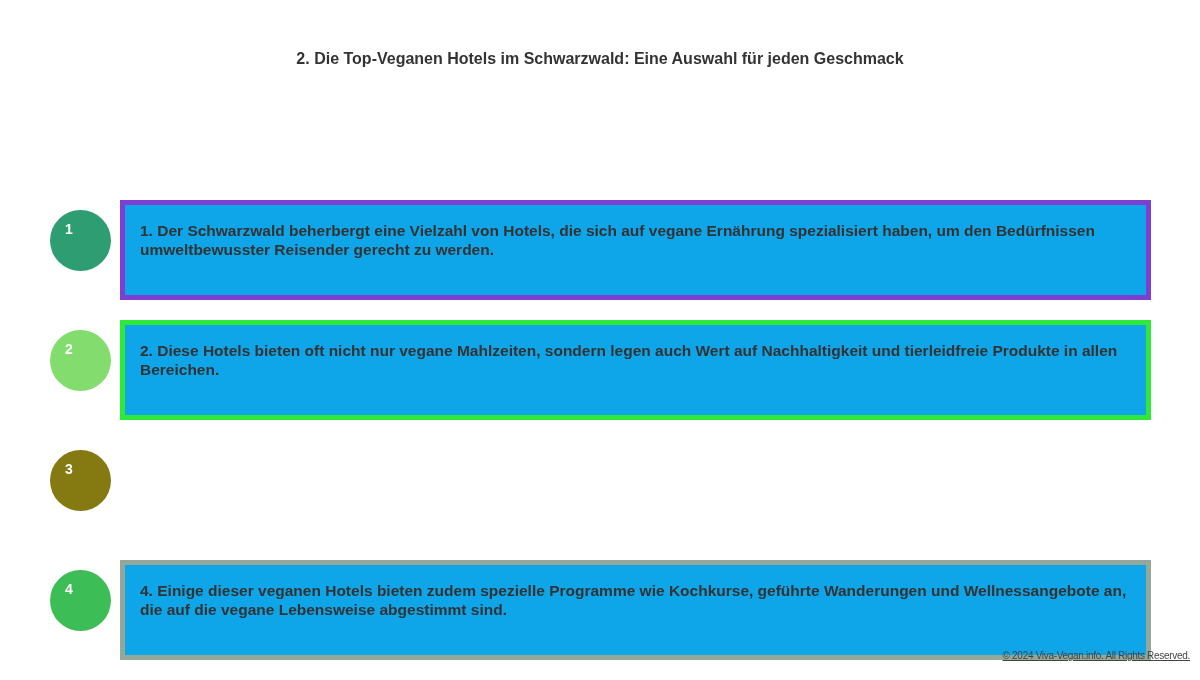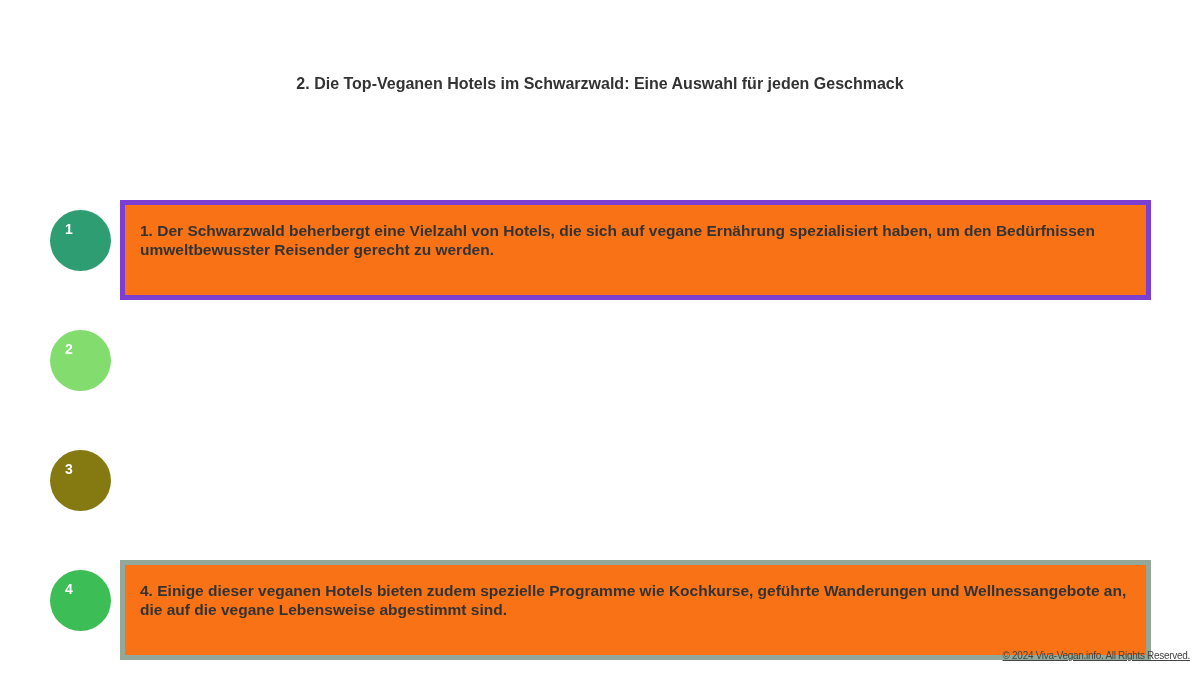--- a/index.html
+++ b/index.html
@@ -4,34 +4,34 @@
 <style>
   html, body { margin: 0; padding: 0; }
   body {
     width: 1200px; height: 680px; position: relative; overflow: hidden;
     background: #ffffff;
     font-family: "Liberation Sans", sans-serif;
     color: #333333;
   }
   .title {
     position: absolute; left: 0; top: 50px; width: 1200px;
-    text-align: center; font-size: 16px; font-weight: bold; color: #333; margin-top: 25px;
+    text-align: center; font-size: 16px; font-weight: bold; color: #333;
   }
   .row { position: absolute; left: 0; width: 1200px; height: 100px; }
   .circle {
     position: absolute; left: 50px; width: 61px; height: 61px; border-radius: 50%;
     top: 10px;
   }
   .circle span {
     position: absolute; left: 15px; top: 11px; color: #ffffff;
     font-size: 14px; font-weight: bold;
   }
   .box {
     position: absolute; left: 120px; top: 0; width: 1031px; height: 100px;
-    box-sizing: border-box; border-style: solid; border-width: 5px; background: #f97316;
+    box-sizing: border-box; border-style: solid; border-width: 5px; background: #0ea5e9;
   }
   .box p {
     margin: 0; position: absolute; left: 15px; top: 16px; width: 990px;
     font-size: 15.5px; font-weight: bold; line-height: 19px; color: #333;
   }
   .footer {
     position: absolute; right: 10px; top: 650px; font-size: 10px; color: #444;
     letter-spacing: -0.3px;
     text-decoration: underline;
   }
@@ -46,20 +46,23 @@
       <span>1</span>
     </div>
   <div class="box" style="border-color: rgb(125, 63, 209);">
       <p>1. Der Schwarzwald beherbergt eine Vielzahl von Hotels, die sich auf vegane Ernährung spezialisiert haben, um den Bedürfnissen umweltbewusster Reisender gerecht zu werden.</p>
     </div>
 </div>
 <div class="row" style="top:320px;">
   <div class="circle" style="background: rgb(130, 220, 110);">
       <span>2</span>
     </div>
+  <div class="box" style="border-color: rgb(46, 232, 58);">
+      <p>2. Diese Hotels bieten oft nicht nur vegane Mahlzeiten, sondern legen auch Wert auf Nachhaltigkeit und tierleidfreie Produkte in allen Bereichen.</p>
+    </div>
 </div>
 <div class="row" style="top:440px;">
   <div class="circle" style="background: rgb(133, 122, 18);">
       <span>3</span>
     </div>
 </div>
 <div class="row" style="top:560px;">
   <div class="circle" style="background: rgb(61, 189, 86);">
       <span>4</span>
     </div>

